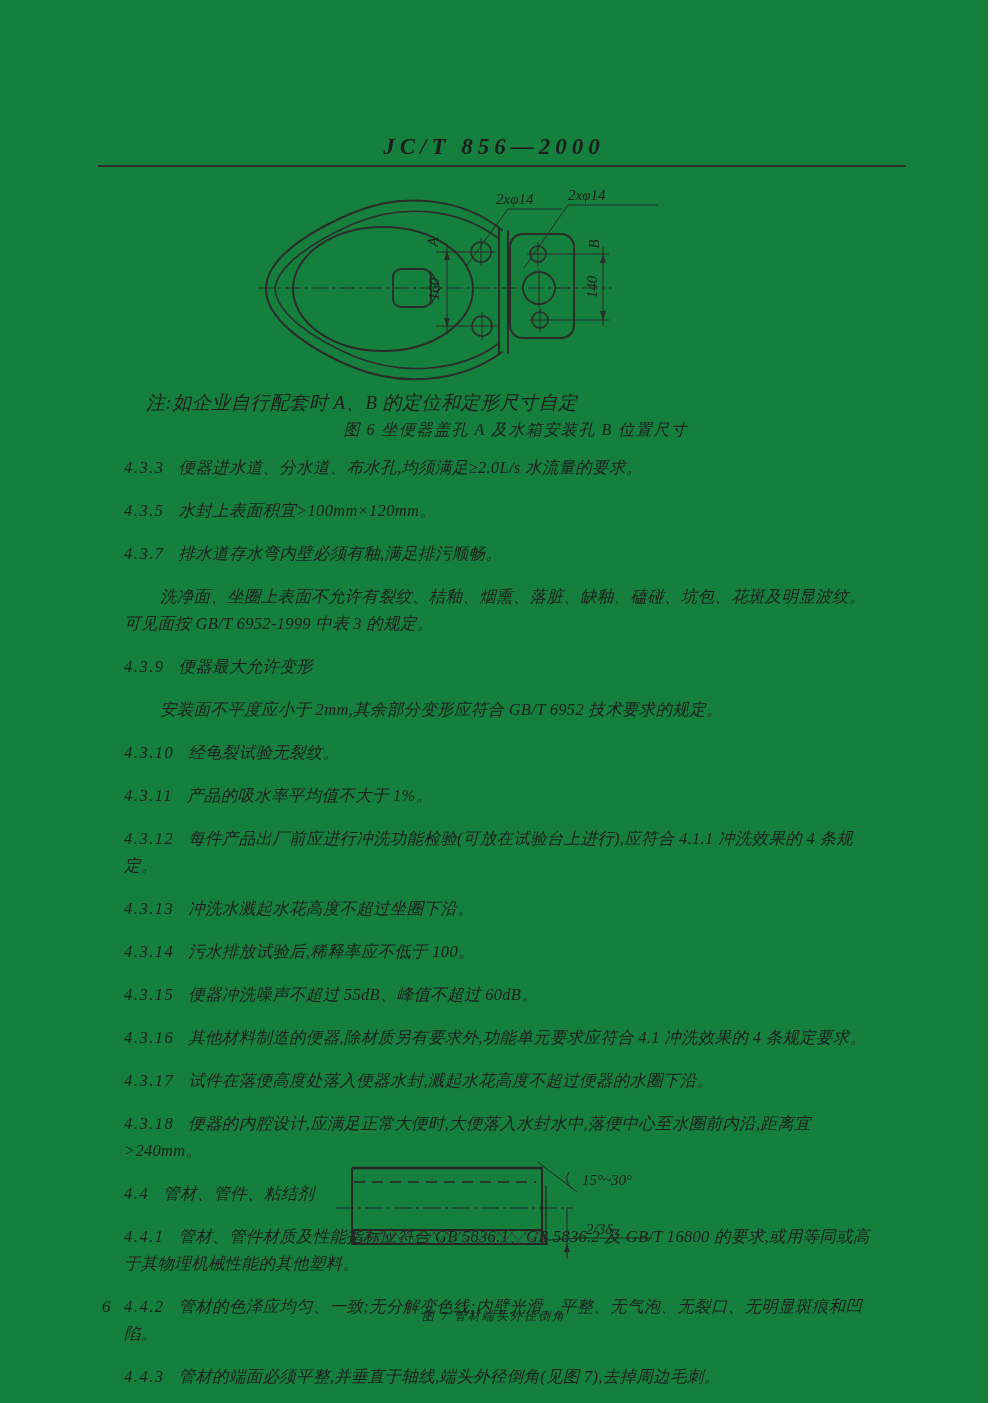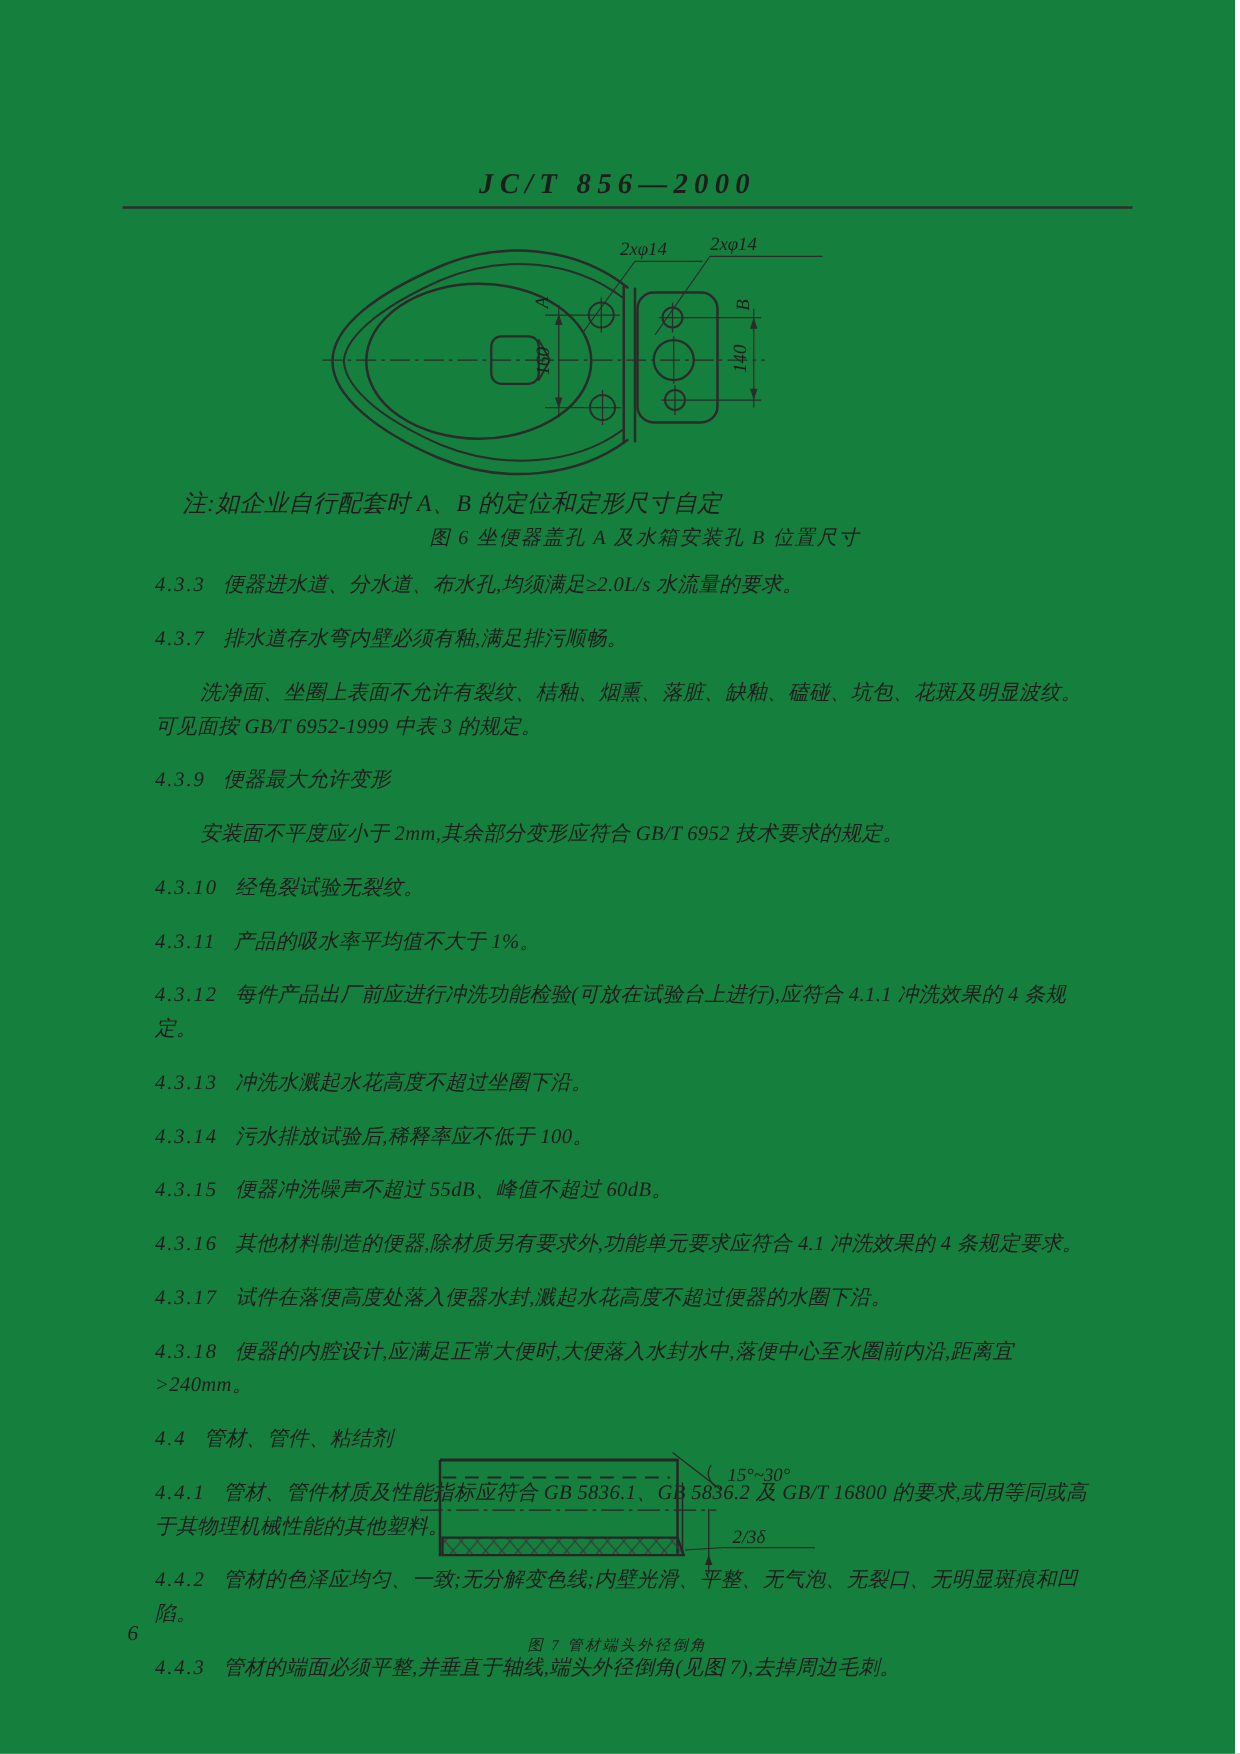--- a/index.html
+++ b/index.html
@@ -91,20 +91,21 @@
       <text x="349" y="68" text-anchor="middle" transform="rotate(-90 349 68)">B</text>
       <text x="347" y="111" text-anchor="middle" transform="rotate(-90 347 111)">140</text>
     </g>
   </svg>
 
   <div class="fig-note">注:如企业自行配套时 A、B 的定位和定形尺寸自定</div>
   <div class="caption caption-6">图 6  坐便器盖孔 A 及水箱安装孔 B 位置尺寸</div>
 
   <div class="clauses">
     <div class="clause"><span class="cnum">4.3.3</span><span>便器进水道、分水道、布水孔,均须满足≥2.0L/s 水流量的要求。</span></div>
+    <div class="clause"><span class="cnum">4.3.5</span><span>水封上表面积宜&gt;100mm×120mm。</span></div>
     <div class="clause"><span class="cnum">4.3.7</span><span>排水道存水弯内壁必须有釉,满足排污顺畅。</span></div>
     <div class="clause indent"><span>洗净面、坐圈上表面不允许有裂纹、桔釉、烟熏、落脏、缺釉、磕碰、坑包、花斑及明显波纹。可见面按 GB/T 6952-1999 中表 3 的规定。</span></div>
     <div class="clause"><span class="cnum">4.3.9</span><span>便器最大允许变形</span></div>
     <div class="clause indent"><span>安装面不平度应小于 2mm,其余部分变形应符合 GB/T 6952 技术要求的规定。</span></div>
     <div class="clause"><span class="cnum">4.3.10</span><span>经龟裂试验无裂纹。</span></div>
     <div class="clause"><span class="cnum">4.3.11</span><span>产品的吸水率平均值不大于 1%。</span></div>
     <div class="clause"><span class="cnum">4.3.12</span><span>每件产品出厂前应进行冲洗功能检验(可放在试验台上进行),应符合 4.1.1 冲洗效果的 4 条规定。</span></div>
     <div class="clause"><span class="cnum">4.3.13</span><span>冲洗水溅起水花高度不超过坐圈下沿。</span></div>
     <div class="clause"><span class="cnum">4.3.14</span><span>污水排放试验后,稀释率应不低于 100。</span></div>
     <div class="clause"><span class="cnum">4.3.15</span><span>便器冲洗噪声不超过 55dB、峰值不超过 60dB。</span></div>

